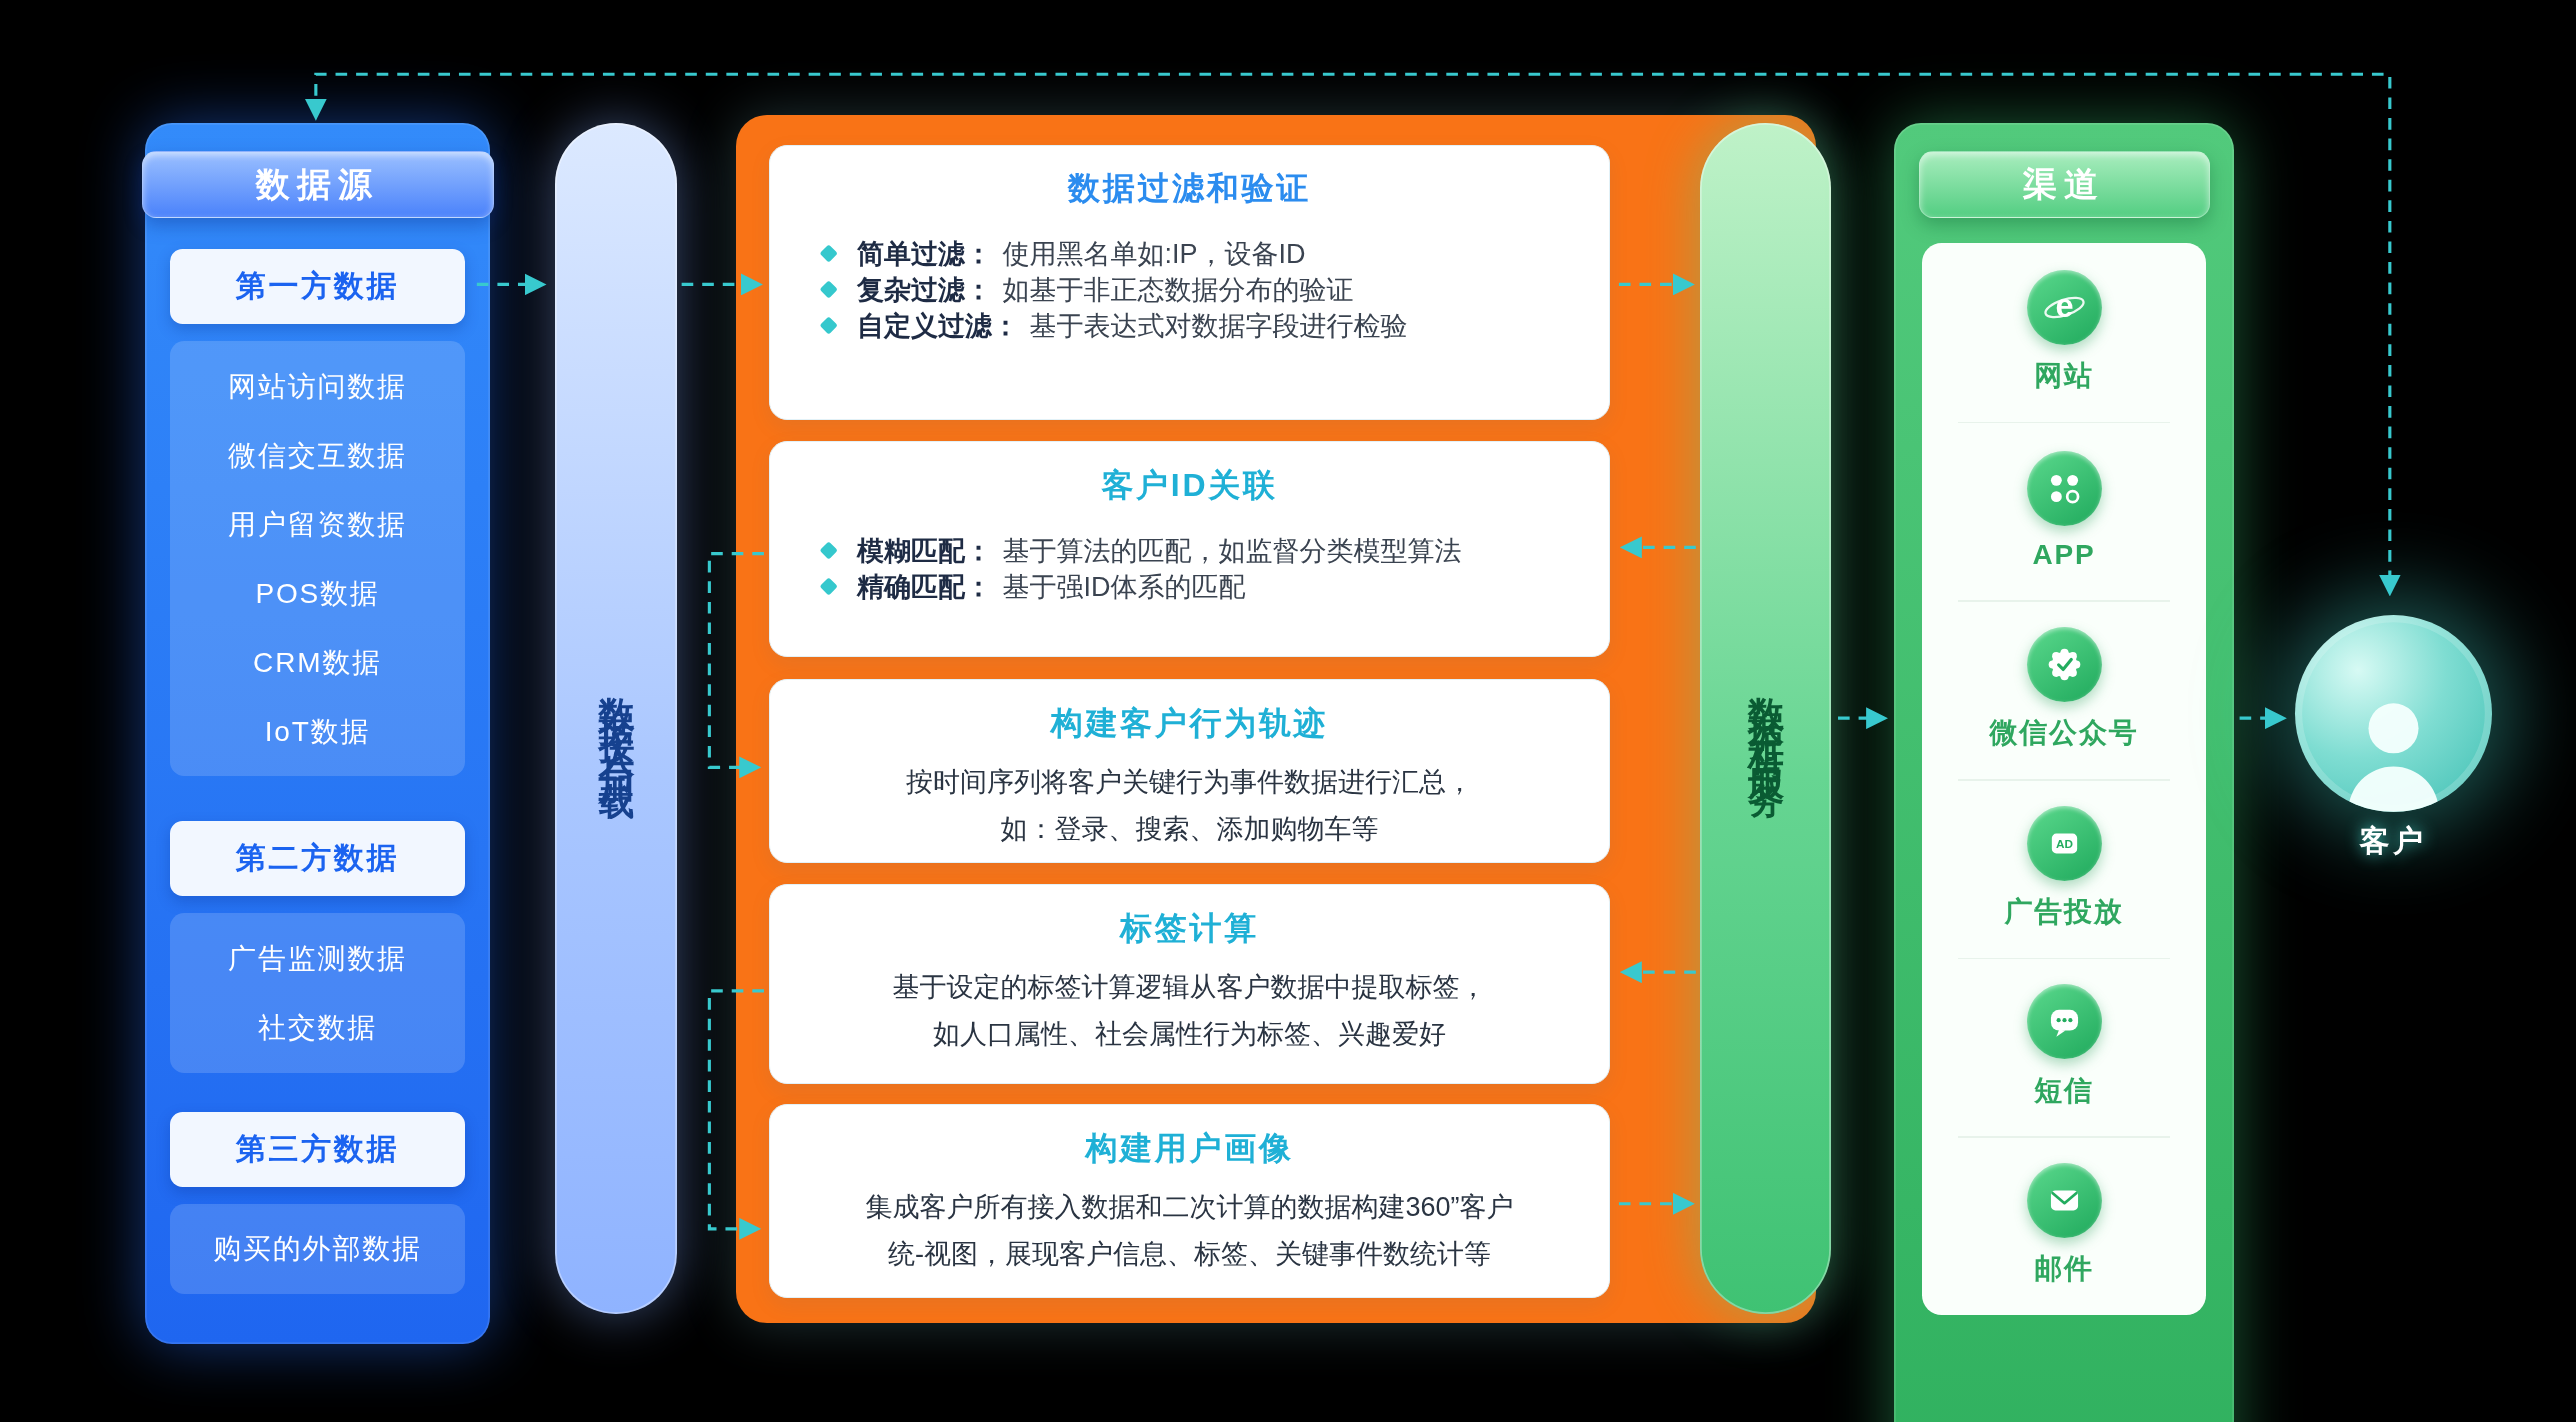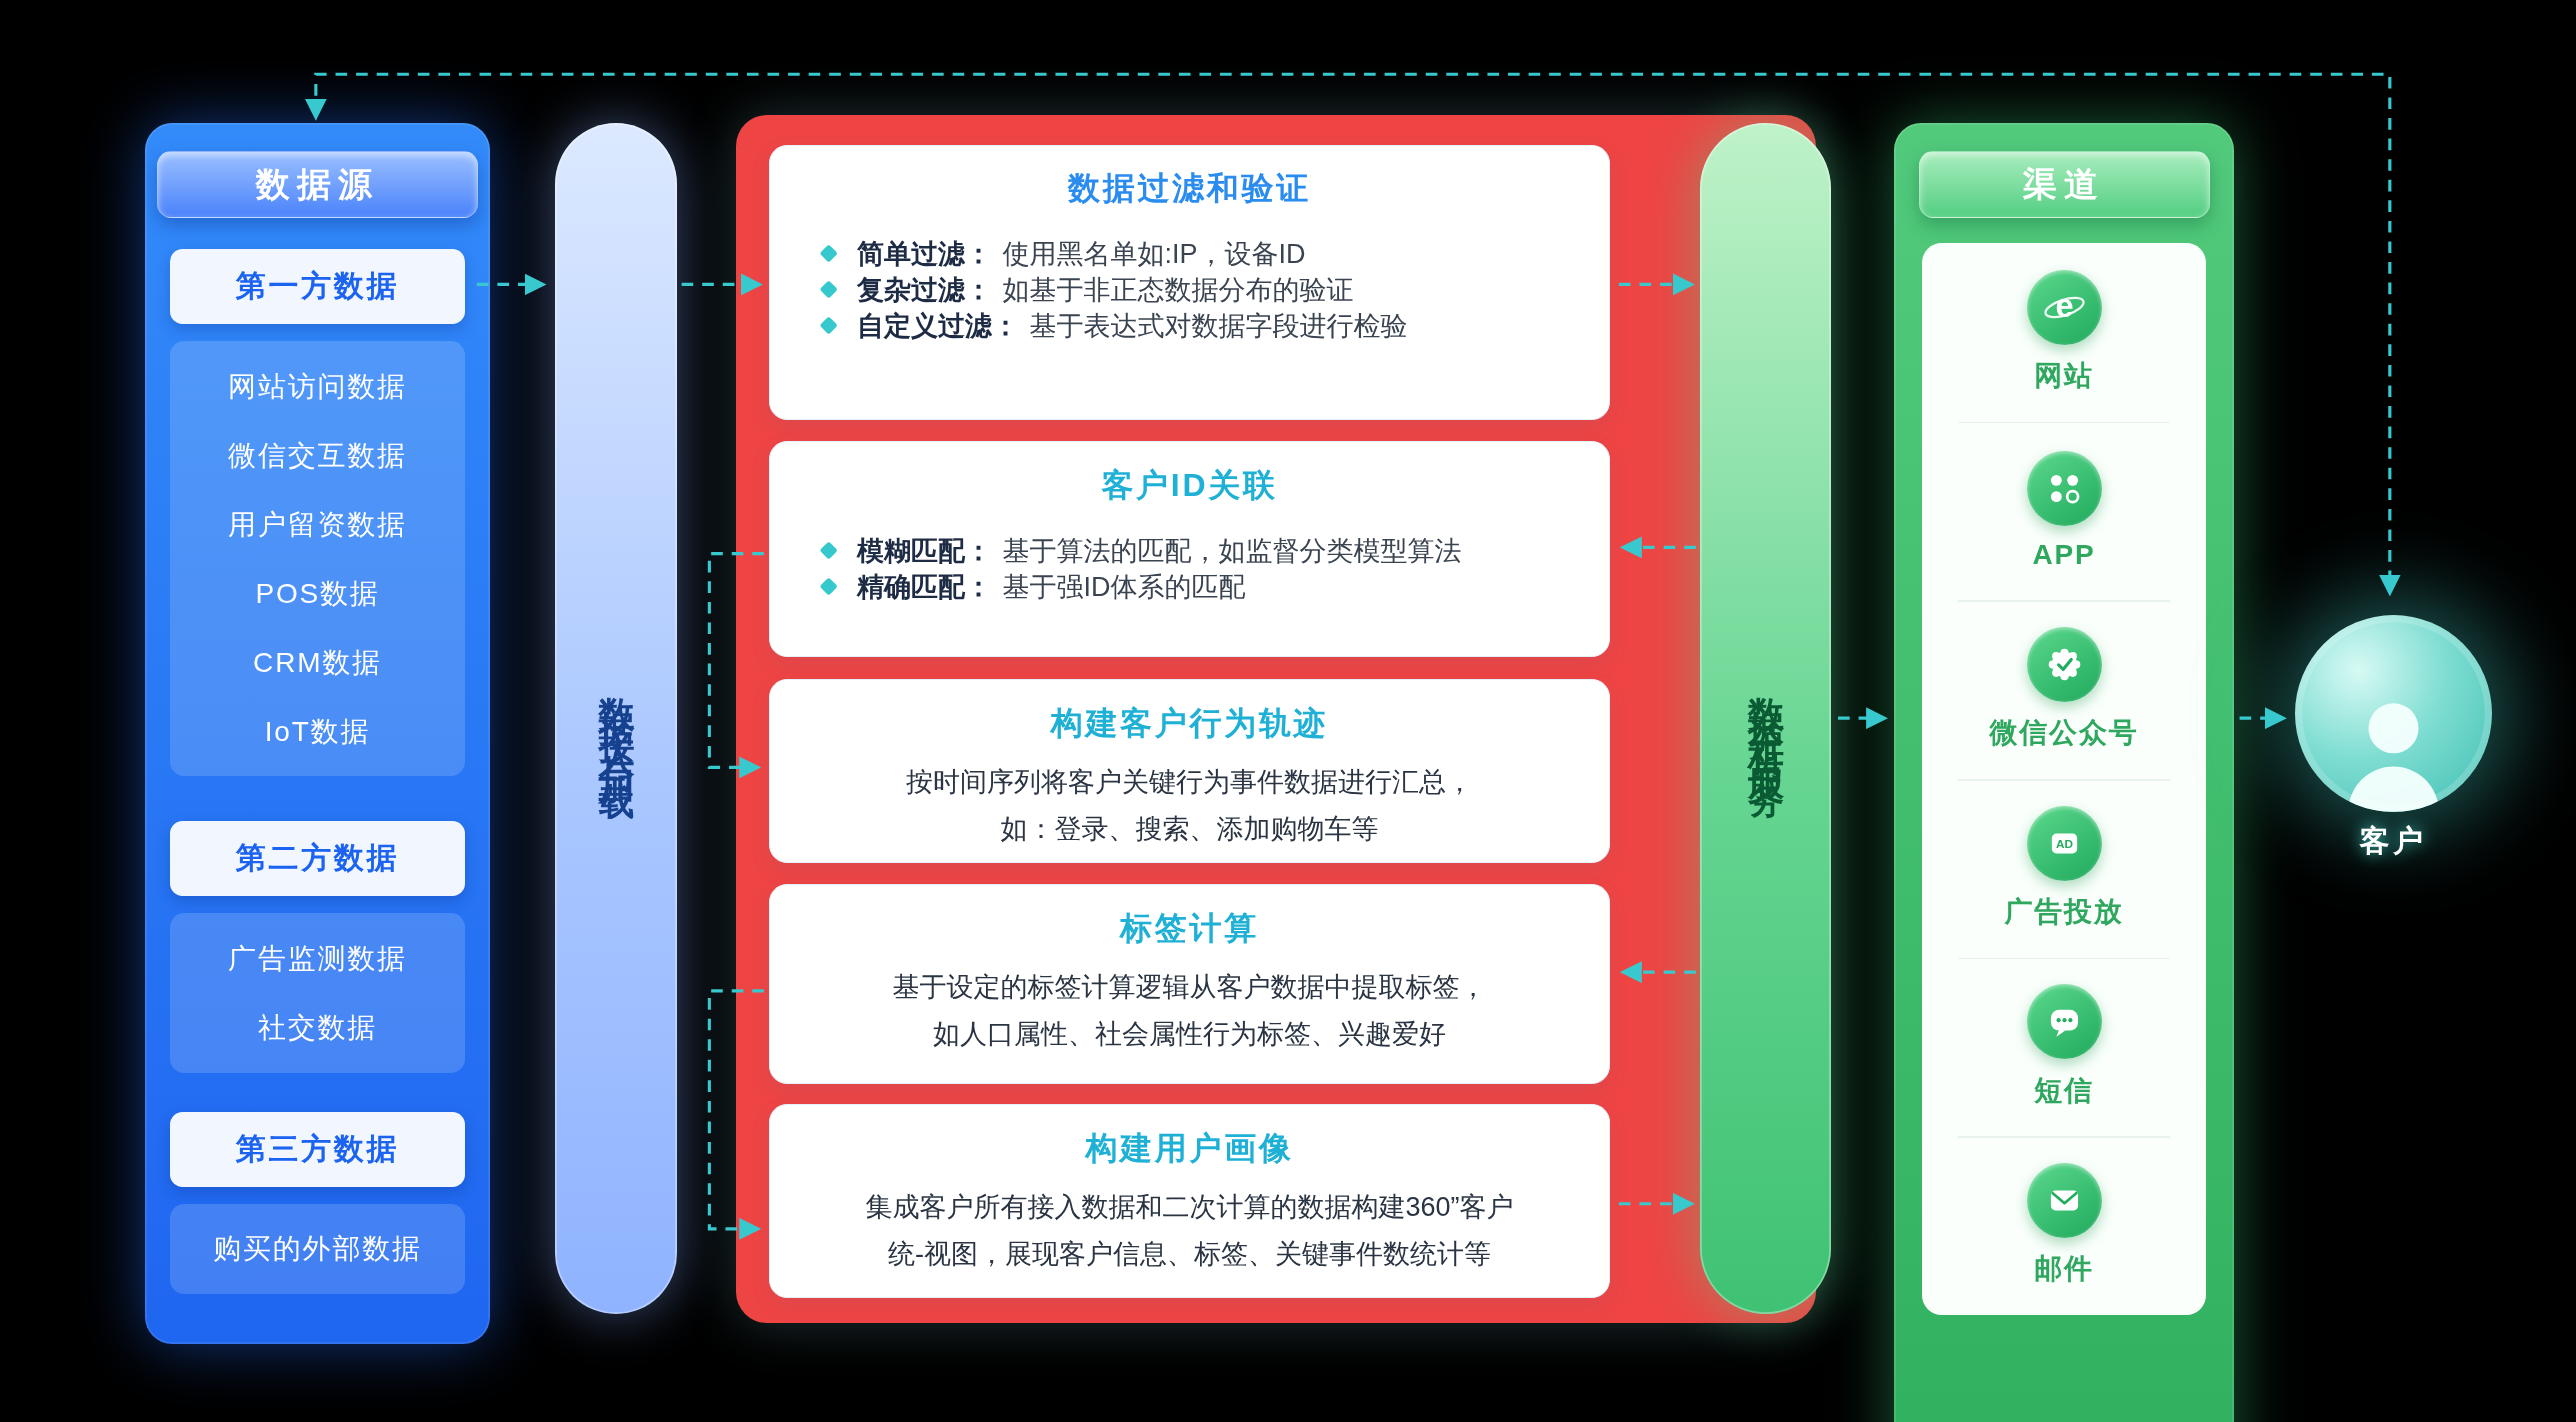--- a/index.html
+++ b/index.html
@@ -9,21 +9,21 @@
 
   
   .flows { position:absolute; left:0; top:0; width:2576px; height:1422px; pointer-events:none; z-index:6; }
   .flow { fill:none; stroke:#38C9CE; stroke-width:3.5; stroke-dasharray:13 10; }
 
   
   .col-sources { position:absolute; left:145px; top:123px; width:345px; height:1221px; border-radius:27px;
     background:linear-gradient(180deg,#338BFA 0%, #1F66F0 100%);
     box-shadow:0 0 63px rgba(40,110,245,.5), inset 0 0 0 1.8px rgba(255,255,255,.10);
     display:flex; flex-direction:column; align-items:center; z-index:2; }
-  .hdr { width:321px; height:67px; border-radius:14.3px; display:flex; align-items:center; justify-content:center;
+  .hdr { width:352px; height:67px; border-radius:14.3px; display:flex; align-items:center; justify-content:center;
     color:#fff; font-size:34px; font-weight:bold; letter-spacing:7.2px; }
   .blue-hdr { margin-top:28px; background:linear-gradient(180deg,#9BC0FF 0%,#4A82FB 100%);
     border:1.8px solid rgba(255,255,255,.38); box-shadow:inset 0 2.7px 7.2px rgba(255,255,255,.55), 0 7.2px 18px rgba(8,40,130,.35); }
   .group-label { width:295px; height:75px; background:#F2F7FF; color:#1B63F0; font-size:30px; font-weight:bold;
     border-radius:12.5px; display:flex; align-items:center; justify-content:center; letter-spacing:2.7px;
     box-shadow:0 5.4px 14.3px rgba(8,40,130,.25); }
   .g1 { margin-top:31px; } .g2 { margin-top:45px; } .g3 { margin-top:39px; }
   .group-items { width:295px; border-radius:14.3px; background:rgba(255,255,255,.16); margin-top:17px; padding:10.7px 0; list-style:none; }
   .group-items li { height:69px; line-height:69px; text-align:center; color:#fff; font-size:28px; font-weight:500; letter-spacing:1.8px; }
 
@@ -31,21 +31,21 @@
   .pill { position:absolute; top:123px; height:1191px; border-radius:72px; display:flex; align-items:center; justify-content:center; z-index:2; }
   .pill span { writing-mode:vertical-rl; text-orientation:upright; letter-spacing:14.3px; font-size:36px; font-weight:bold; }
   .pill-blue { left:555px; width:122px; background:linear-gradient(180deg,#DCE9FF 0%,#AAC7FF 55%,#8FB3FF 100%);
     box-shadow:0 0 54px rgba(130,170,255,.45), inset 0 0 0 1.8px rgba(255,255,255,.35); }
   .pill-blue span { color:#16418F; }
   .pill-green { left:1700px; width:131px; background:linear-gradient(180deg,#BFF2C8 0%,#66D592 55%,#3FC273 100%);
     box-shadow:0 0 54px rgba(80,210,130,.45), inset 0 0 0 1.8px rgba(255,255,255,.35); }
   .pill-green span { color:#0A5B33; }
 
   
-  .panel-processing { position:absolute; left:736px; top:115px; width:1080px; height:1208px; background:#ef4444;
+  .panel-processing { position:absolute; left:736px; top:115px; width:1080px; height:1208px; background:#f97316;
     border-radius:31px; box-shadow:0 0 54px rgba(150,230,245,.22); z-index:2; }
   .card { position:absolute; left:33px; width:841px; background:#fff; border:1.8px solid #E2F1F7; border-radius:18px;
     box-shadow:0 7.2px 21.5px rgba(30,120,160,.08); display:flex; flex-direction:column; align-items:center; padding-top:21.5px; }
   .card-1 { top:29.5px;  height:275px; }
   .card-2 { top:326px; height:216px; }
   .card-3 { top:564px; height:184px; }
   .card-4 { top:769px; height:200px; }
   .card-5 { top:989px; height:194px; }
   .card-title { font-size:32px; font-weight:bold; color:#1FB0D6; letter-spacing:2.7px; }
   .title-blue { color:#2B8CEF; }

